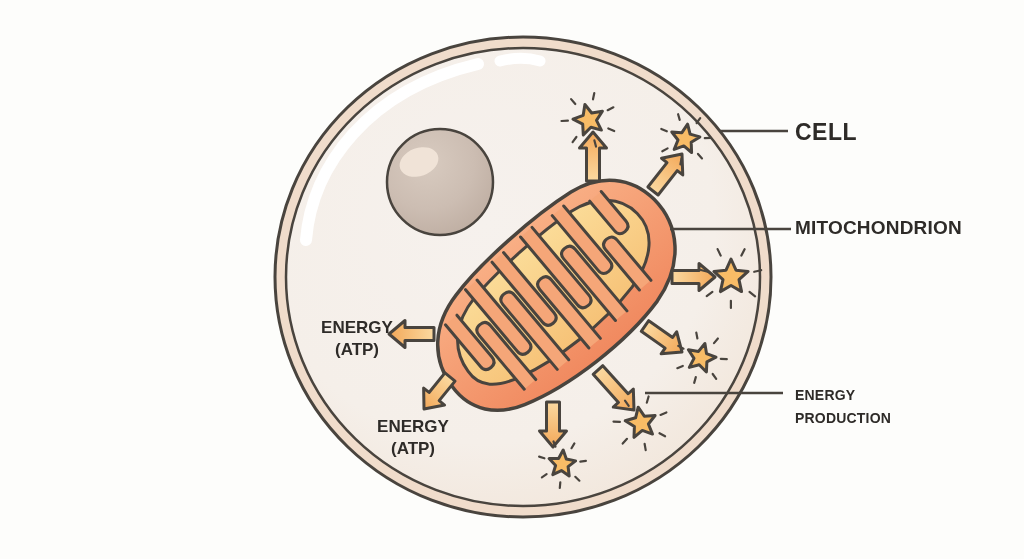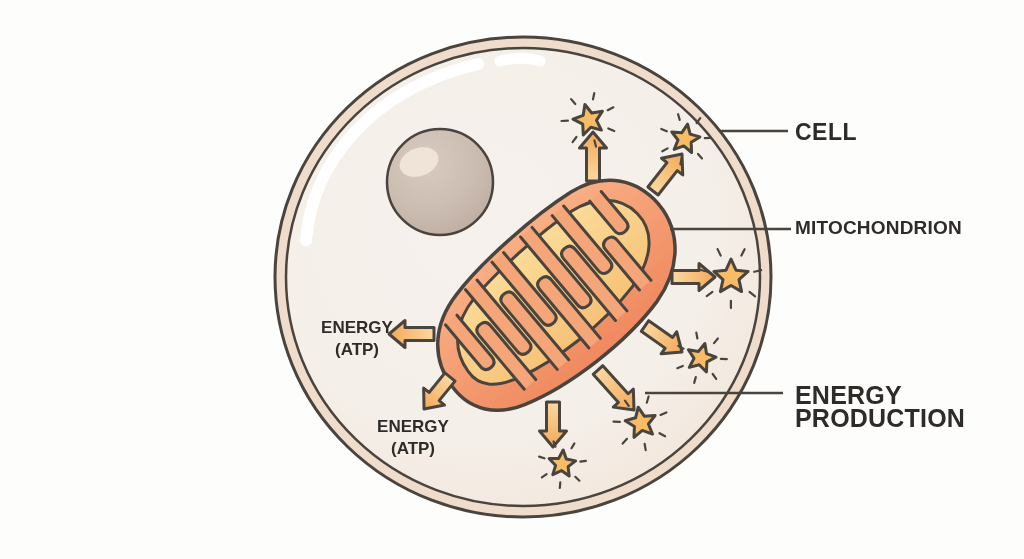--- a/index.html
+++ b/index.html
@@ -7,21 +7,21 @@
     position:relative;width:1024px;height:559px;overflow:hidden;
     background:#fdfdfb;font-family:"Liberation Sans",sans-serif;margin-left:48px;
   }
   svg{position:absolute;left:0;top:0;}
   .lbl{
     position:absolute;font-weight:700;color:#2e2b28;
     font-family:"Liberation Sans",sans-serif;white-space:normal;
   }
   #lbl-cell{left:747px;top:119px;font-size:23px;letter-spacing:.5px;}
   #lbl-mito{left:747px;top:217px;font-size:19px;letter-spacing:.2px;}
-  #lbl-energy-prod{left:747px;top:384px;font-size:25px;line-height:23px;width:160px;letter-spacing:.2px;}
+  #lbl-energy-prod{left:747px;top:384px;font-size:14px;line-height:23px;width:160px;letter-spacing:.2px;}
   #lbl-atp-left{left:266px;top:317px;width:86px;font-size:17px;line-height:22px;text-align:center;}
   #lbl-atp-bottom{left:322px;top:416px;width:86px;font-size:17px;line-height:22px;text-align:center;}
 </style>
 </head>
 <body>
 
 <div class="stage">
   <svg id="scene" width="1024" height="559" viewBox="0 0 1024 559">
     <defs>
       <radialGradient id="cellGrad" cx="42%" cy="38%" r="78%">

